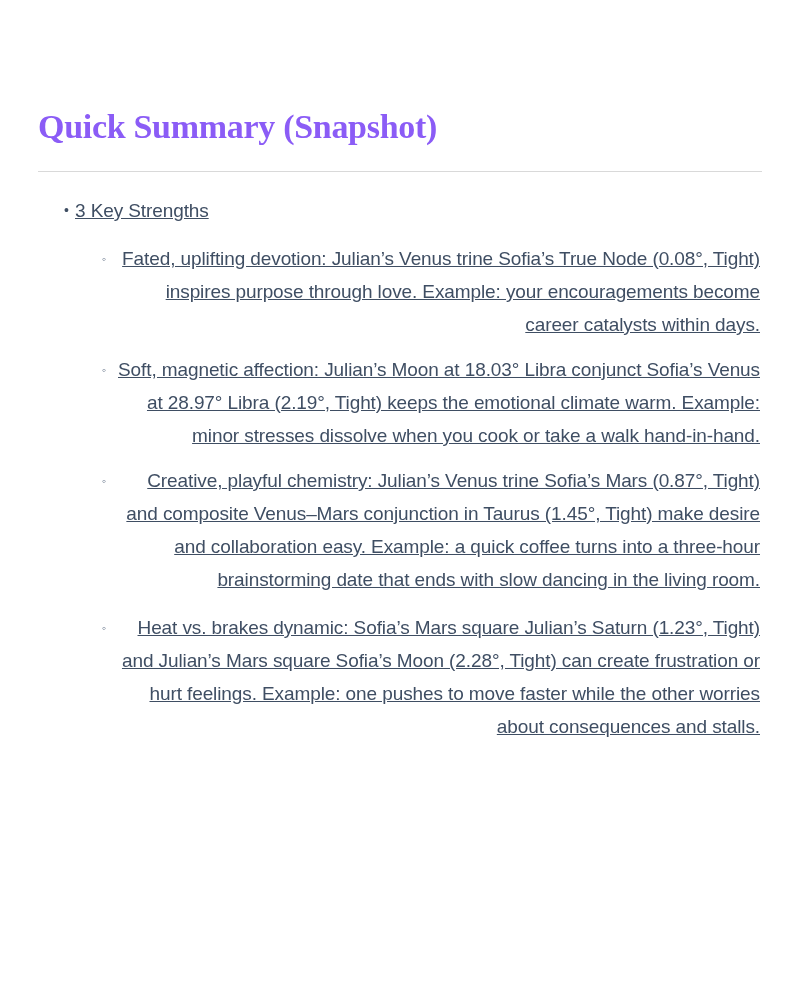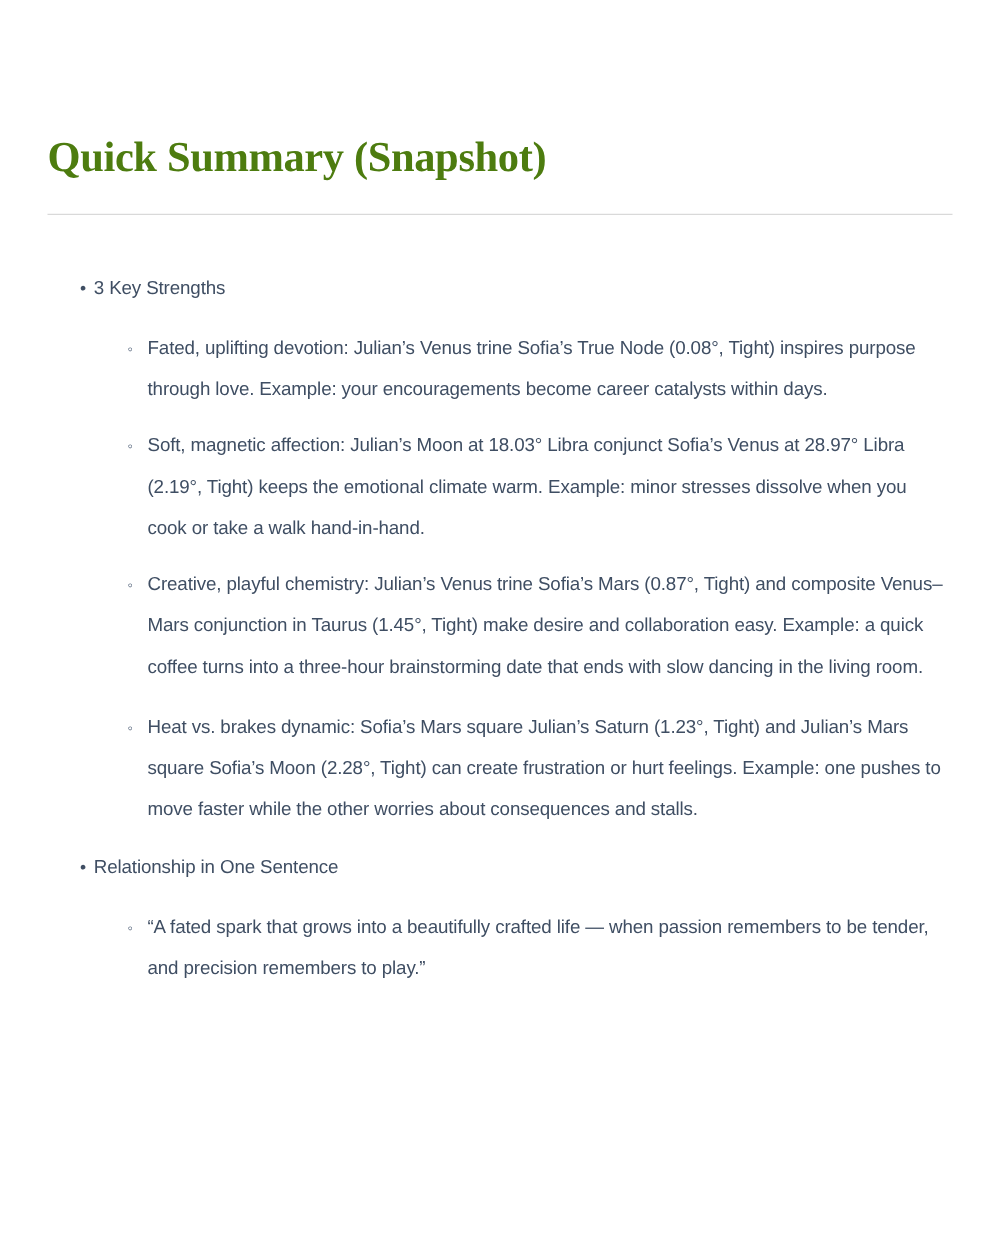--- a/index.html
+++ b/index.html
@@ -16,53 +16,54 @@
     overflow: hidden;
   }
   .page {
     position: relative;
     width: 800px;
     height: 1000px;
   }
   h1.doc-title {
     font-family: "Liberation Serif", serif;
     font-weight: 700;
-    color: #4d7c0f;
+    color: #8b5cf6;
     font-size: 34px;
     line-height: 42px;
     margin: 106px 38px 0 38px;
     letter-spacing: -0.3px;
   }
   hr.title-divider {
     border: none;
     border-top: 1px solid #d9d9d9;
     margin: 23px 38px 0 38px;
   }
   ul { list-style: none; margin: 0; padding: 0; }
   .main-list {
-    margin: 42px 38px 0 38px;
-    font-size: 15px;
+    margin: 22px 38px 0 38px;
+    font-size: 19px;
     line-height: 33px;
     letter-spacing: -0.1px;
+    text-decoration: underline;
   }
   .section { margin-bottom: 13px; }
   .l1-label {
     position: relative;
     margin-left: 37px;
   }
   .l1-label::before {
     content: "\2022";
     position: absolute;
     left: -11px;
     top: 0;
     font-size: 14px;
     line-height: 33px;
     color: #3f4e63;
   }
-  .sub-list { margin-top: 15px; }
+  .sub-list { margin-top: 15px; text-align: right; }
   .l2-item {
     position: relative;
     margin-left: 80px;
     margin-right: 2px;
     margin-bottom: 12px;
   }
   .l2-item::before {
     content: "\25E6";
     position: absolute;
     left: -16px;
@@ -91,22 +92,16 @@
         <li class="l2-item">Creative, playful chemistry: Julian’s Venus trine Sofia’s Mars (0.87°, Tight) and composite Venus–Mars conjunction in Taurus (1.45°, Tight) make desire and collaboration easy. Example: a quick coffee turns into a three-hour brainstorming date that ends with slow dancing in the living room.</li>
       </ul>
     </li>
 
     <li class="section">
       <ul class="sub-list">
         <li class="l2-item">Heat vs. brakes dynamic: Sofia’s Mars square Julian’s Saturn (1.23°, Tight) and Julian’s Mars square Sofia’s Moon (2.28°, Tight) can create frustration or hurt feelings. Example: one pushes to move faster while the other worries about consequences and stalls.</li>
       </ul>
     </li>
 
-    <li class="section">
-      <div class="l1-label">Relationship in One Sentence</div>
-      <ul class="sub-list">
-        <li class="l2-item">“A fated spark that grows into a beautifully crafted life — when passion remembers to be tender, and precision remembers to play.”</li>
-      </ul>
-    </li>
 
   </ul>
 
 </div>
 
 </body></html>

